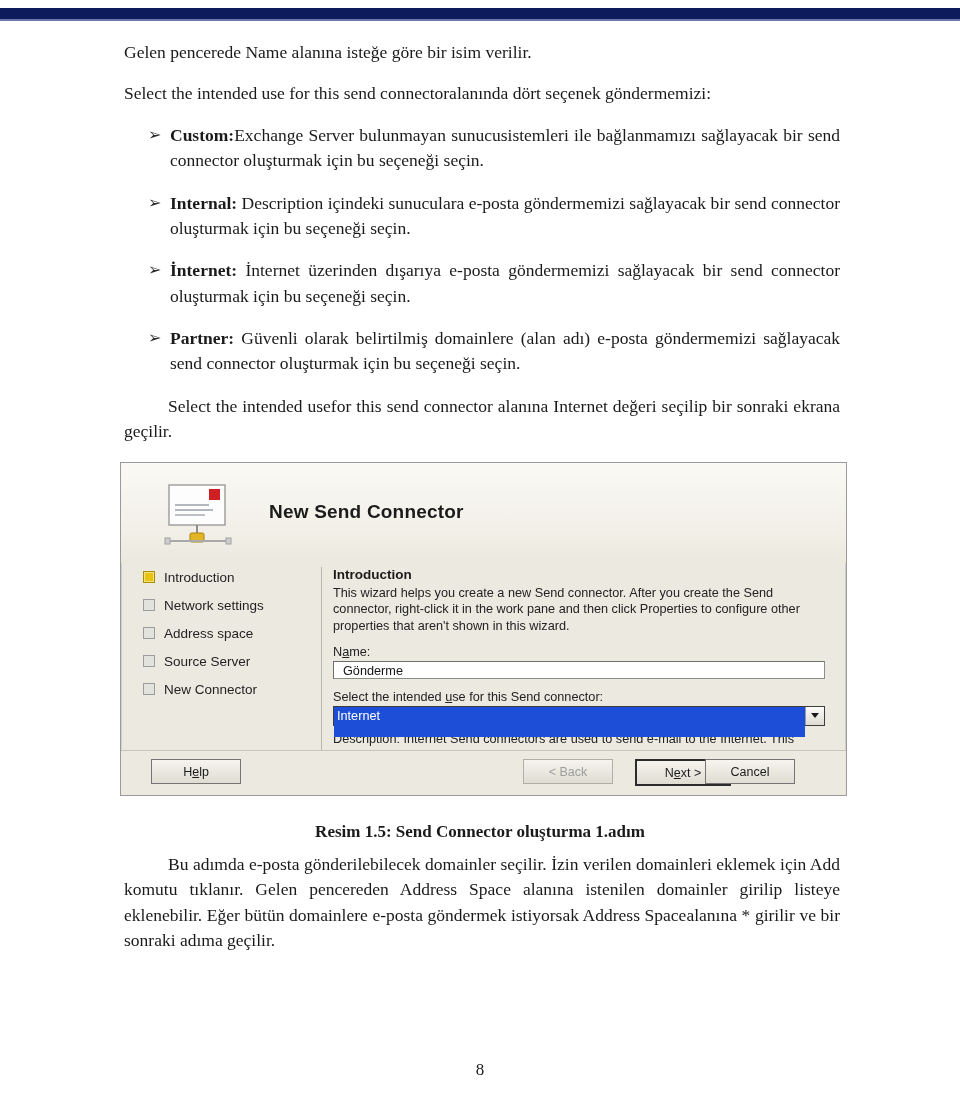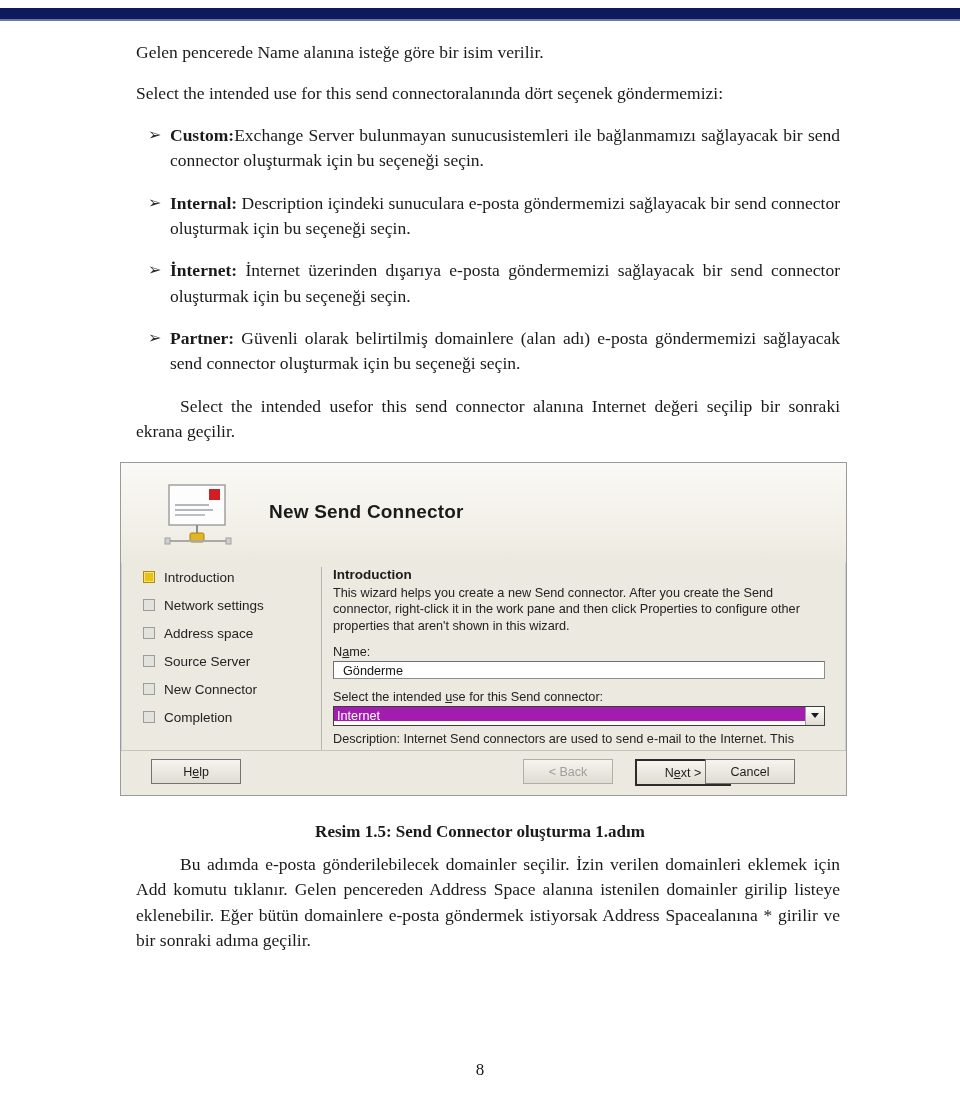--- a/index.html
+++ b/index.html
@@ -13,21 +13,21 @@
   }
 
   
   .top-bar { position:absolute; left:0; top:8px; width:960px; height:11px;
              background:#0d1a5c; border-bottom:2px solid #6b78ab; }
 
   
   .page { position:absolute; left:0; top:0; width:960px; height:1107px; }
   .content { position:absolute; left:120px; top:40px; width:720px; }
 
-  .para { font-size:17.5px; line-height:1.45; text-align:justify; margin:0 0 16px 16px; }
+  .para { font-size:17.5px; line-height:1.45; text-align:justify; margin:0 0 16px 4px; }
   .para.indent { text-indent:44px; }
 
   
   .bullet-row { display:flex; align-items:flex-start; margin:0 0 17px 0; }
   .bullet-glyph { width:50px; flex:0 0 50px; text-align:left; padding-left:28px;
                   font-size:16px; line-height:1.45; box-sizing:border-box;
                   font-family:"DejaVu Sans", sans-serif; color:#2a2a2a; }
   .bullet-body { flex:1; font-size:17.5px; line-height:1.45; text-align:justify; }
   .bullet-body b { font-weight:bold; }
 
@@ -74,22 +74,22 @@
   .field-label { font-size:12.7px; color:#232323; margin:11px 0 2px 0; }
   .field-label u { text-decoration:underline; }
   .text-input {
     width:492px; height:18px; background:#ffffff;
     border:1px solid #8d8d8d; border-top-color:#6e6e6e; border-left-color:#6e6e6e;
     font-size:12.7px; color:#141414; line-height:18px; padding-left:9px;
     box-sizing:border-box; font-family:"Liberation Sans", sans-serif;
   }
   .combo-wrap { position:relative; width:492px; height:20px; margin-top:1px;
                 border:1px solid #3d3d3d; box-sizing:border-box; background:#fff; }
-  .combo-value { position:absolute; left:0; top:0; right:19px; height:14px;
-                 background:#a21caf; color:#ffffff; font-size:12.7px;
+  .combo-value { position:absolute; left:0; top:0; right:19px; height:30px;
+                 background:#1d4ed8; color:#ffffff; font-size:12.7px;
                  line-height:18px; padding-left:3px; box-sizing:border-box; }
   .combo-btn { position:absolute; right:0; top:0; width:18px; height:18px;
                background:linear-gradient(180deg,#fcfcfa,#dedbd2);
                border-left:1px solid #9b9b9b;
                display:flex; align-items:center; justify-content:center; }
   .combo-arrow { width:0;height:0;border-left:4px solid transparent;
                  border-right:4px solid transparent;border-top:5px solid #1a1a1a; }
   .desc { font-size:12.7px; line-height:1.28; color:#232323; margin-top:5px; }
 
   
@@ -194,24 +194,20 @@
           <span class="side-label">Address space</span>
         </div>
         <div class="side-item">
           <span class="side-box"></span>
           <span class="side-label">Source Server</span>
         </div>
         <div class="side-item">
           <span class="side-box"></span>
           <span class="side-label">New Connector</span>
         </div>
-        <div class="side-item">
-          <span class="side-box"></span>
-          <span class="side-label">Completion</span>
-        </div>
       </div>
 
       <div class="side-divider"></div>
 
       <div class="dlg-main">
         <p class="main-h">Introduction</p>
         <p class="main-p">This wizard helps you create a new Send connector. After you create the Send connector, right-click it in the work pane and then click Properties to configure other properties that aren't shown in this wizard.</p>
 
         <p class="field-label"><span>N</span><u>a</u><span>me:</span></p>
         <div class="text-input" placeholder="">Gönderme</div>

